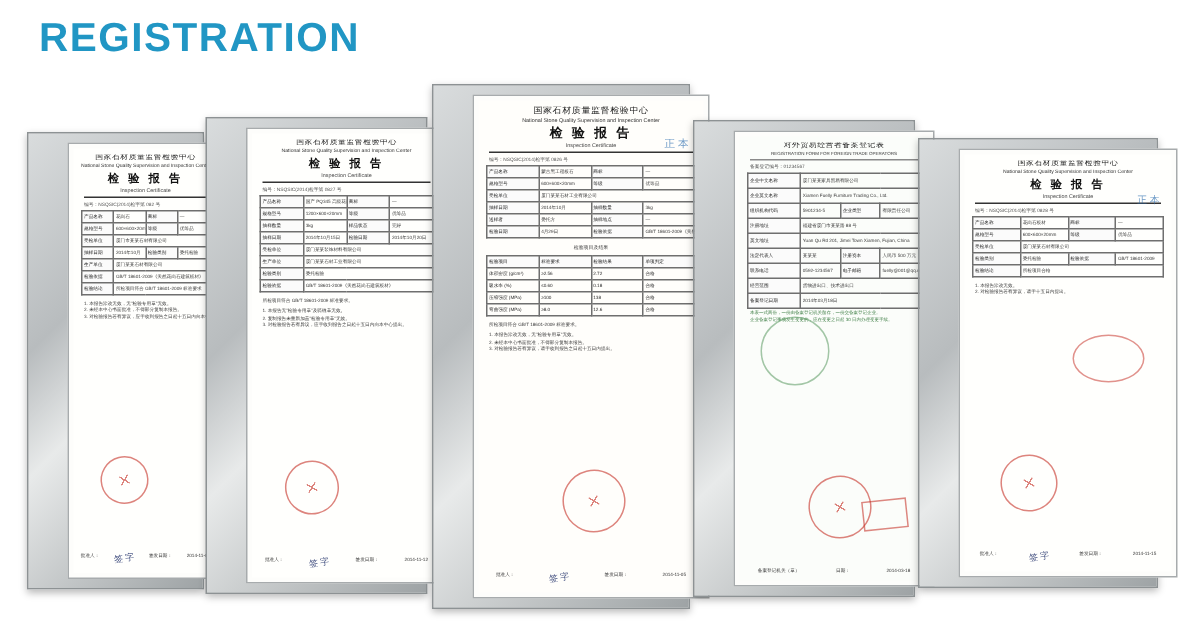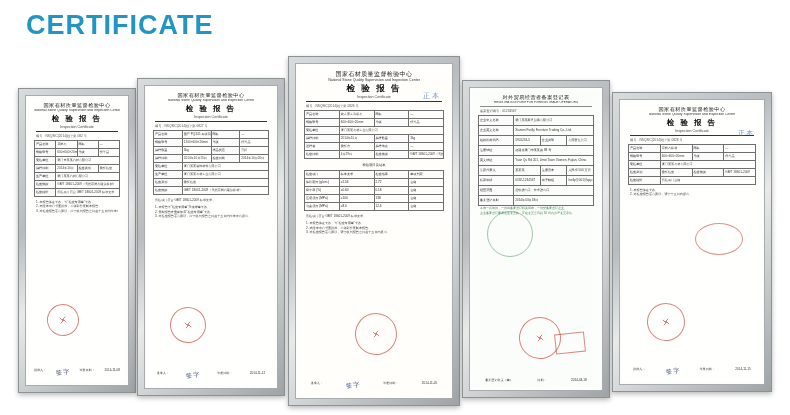--- a/index.html
+++ b/index.html
@@ -36,20 +36,21 @@
   }
   .frame-inner {
     width: 100%;
     height: 100%;
     box-sizing: border-box;
     background: #fdfdfb;
     border: 1px solid #a7abad;
     overflow: hidden;
     position: relative;
     padding: 3px;
+    margin-left: 20px;
   }
   .paper {
     width: 100%;
     height: 100%;
     box-sizing: border-box;
     background: #fffffd;
     position: relative;
     overflow: hidden;
     padding: 4px 5px;
   }
@@ -195,21 +196,21 @@
     font-size: 3px;
     color: #3f7f46;
     line-height: 1.5;
     padding: 0 2px;
   }
   .green-blk .ln { display: block; white-space: nowrap; overflow: hidden; }
 </style>
 </head>
 <body style="background: rgb(255, 255, 255);">
 
-<div id="page-title" style="color: rgb(33, 150, 196);">CERTIFICATE</div>
+<div id="page-title" style="color: rgb(33, 150, 196);">REGISTRATION</div>
 
 <div class="frame" style="left:18px; top:88px; width:118px; height:305px;">
   <div class="frame-inner">
     <div class="paper">
       <div class="doc-head">
         <div class="t-cn">国家石材质量监督检验中心</div>
         <div class="t-en">National Stone Quality Supervision and Inspection Center</div>
         <div class="t-big">检 验 报 告</div>
         <div class="t-sub">Inspection Certificate</div>
       </div>

